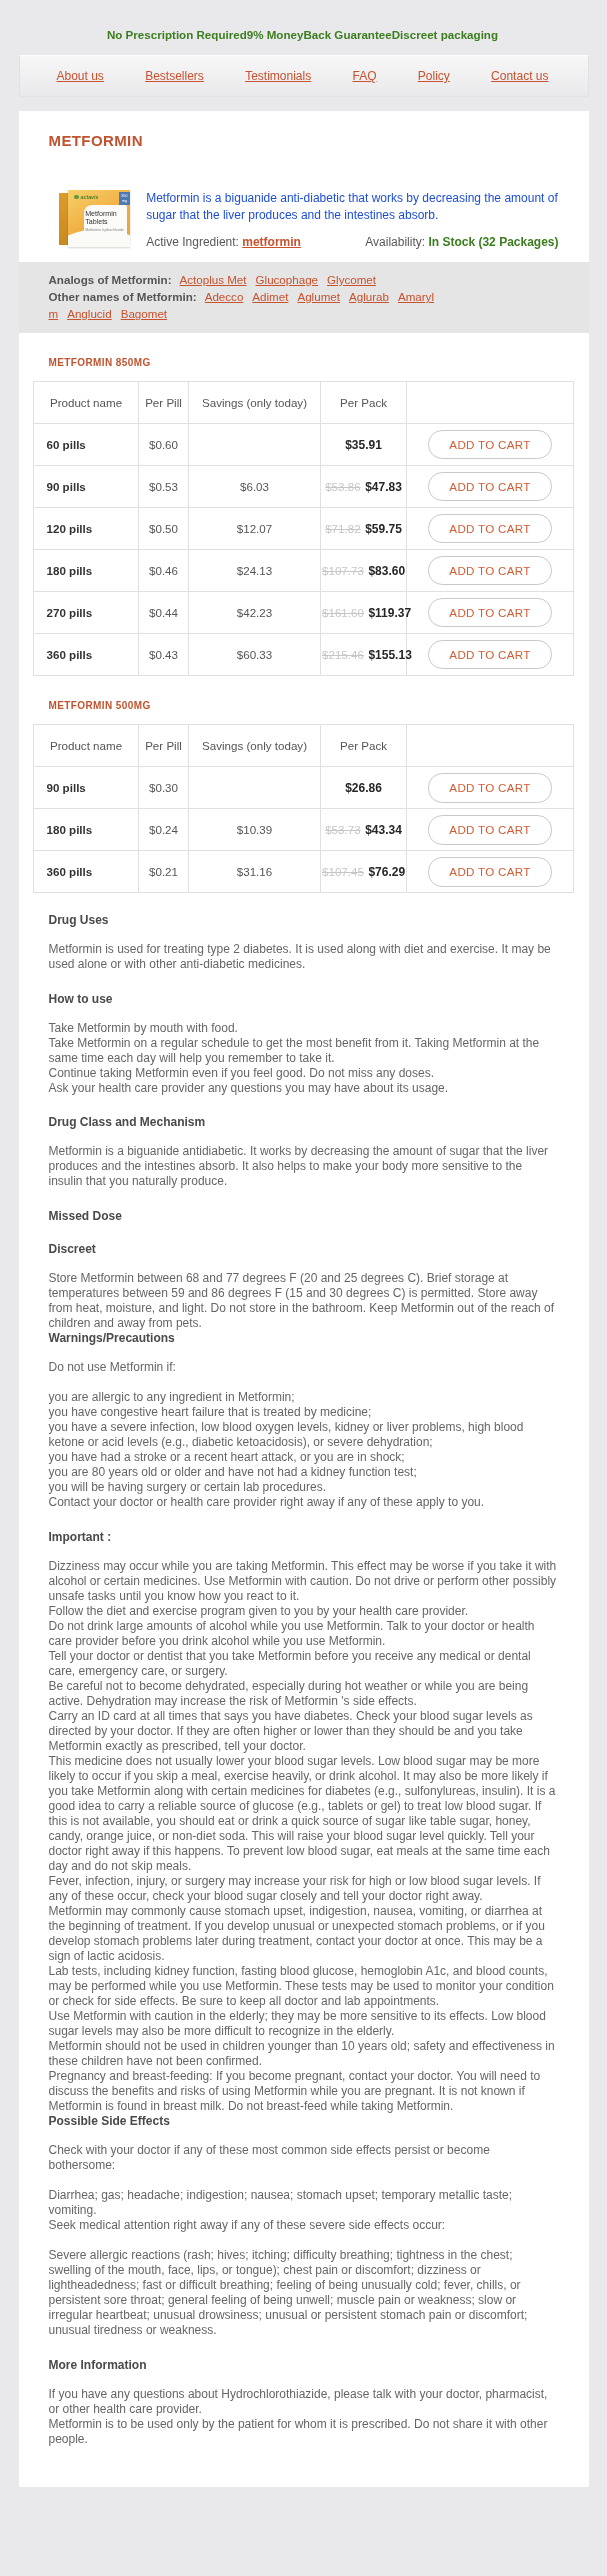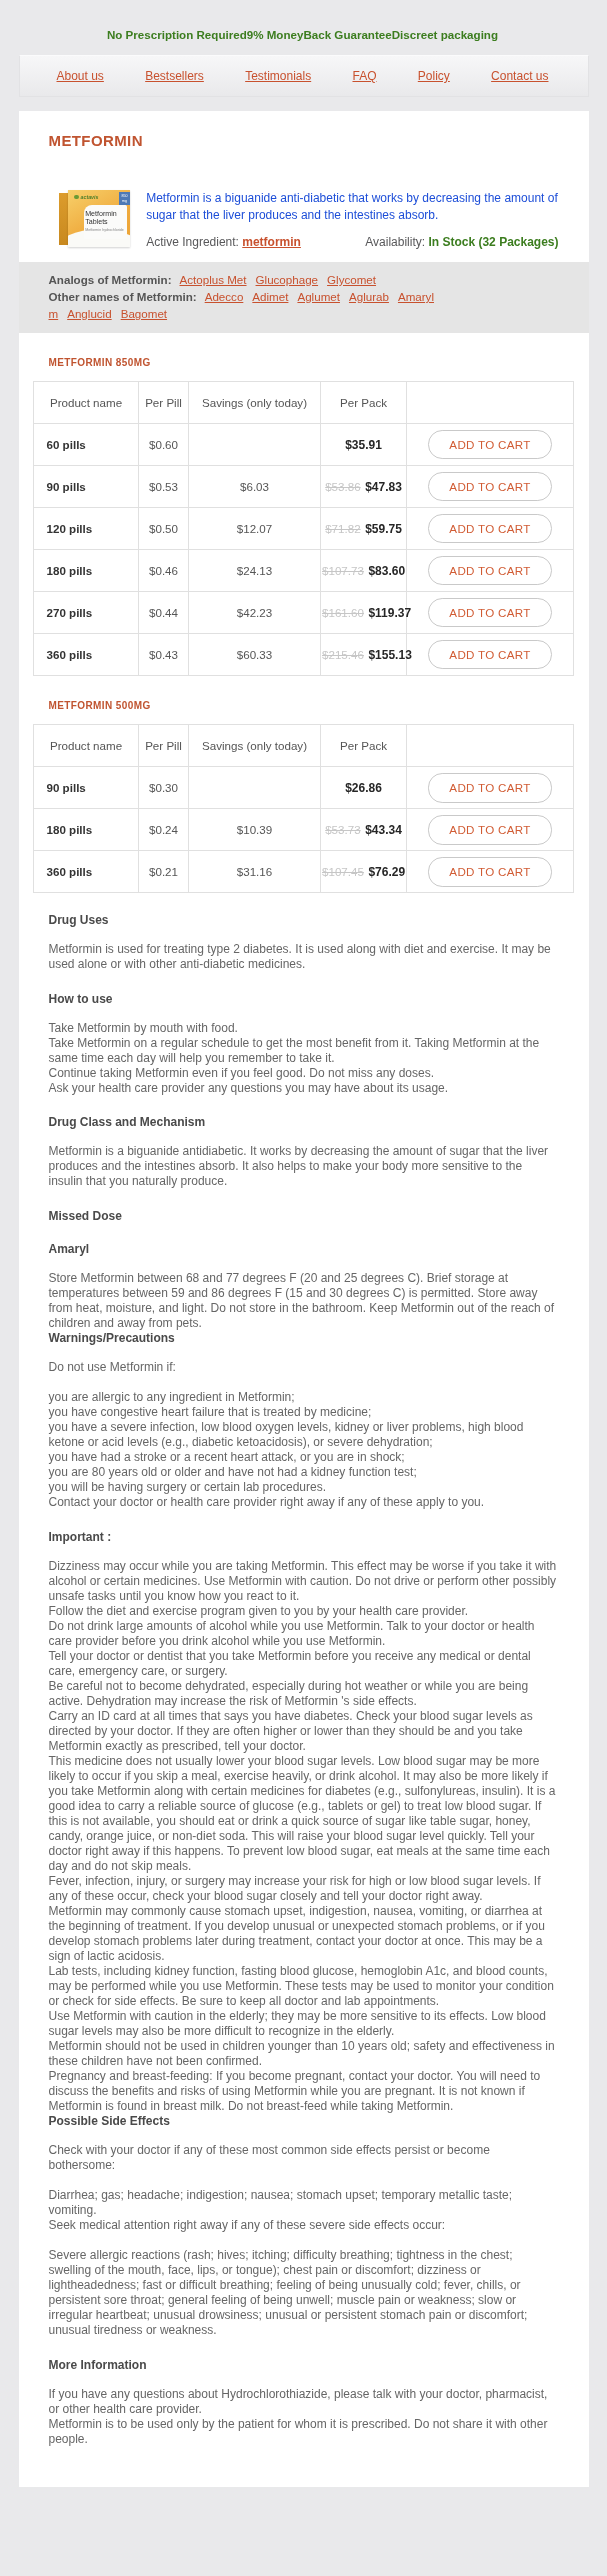--- a/index.html
+++ b/index.html
@@ -323,21 +323,21 @@
 
         </div>
 
         <div class="section">
           <h3 class="sec-h">Missed Dose</h3>
 
 
         </div>
 
         <div class="section">
-          <h3 class="sec-h">Amaryl</h3>
+          <h3 class="sec-h">Discreet</h3>
 
             <p class="para">Store Metformin between 68 and 77 degrees F (20 and 25 degrees C). Brief storage at temperatures between 59 and 86 degrees F (15 and 30 degrees C) is permitted. Store away from heat, moisture, and light. Do not store in the bathroom. Keep Metformin out of the reach of children and away from pets.</p>
 
         </div>
 
         <div class="section">
           <h3 class="sec-h tight">Warnings/Precautions</h3>
 
             <p class="para">Do not use Metformin if:</p>
 

